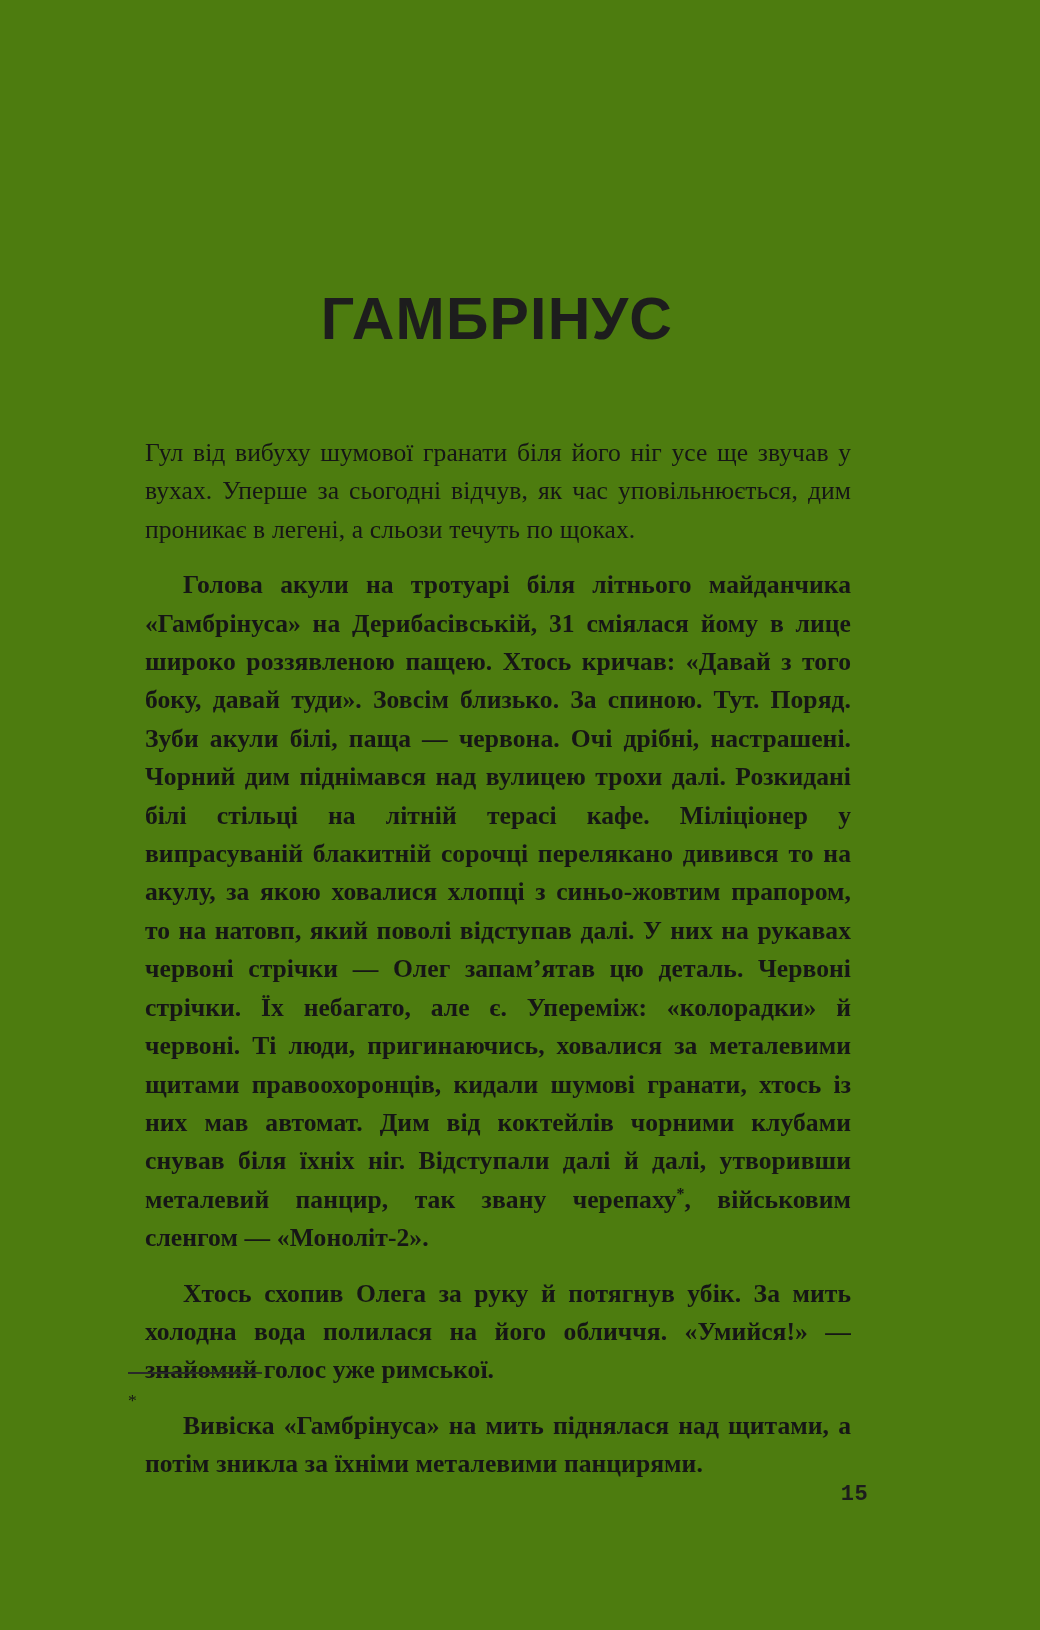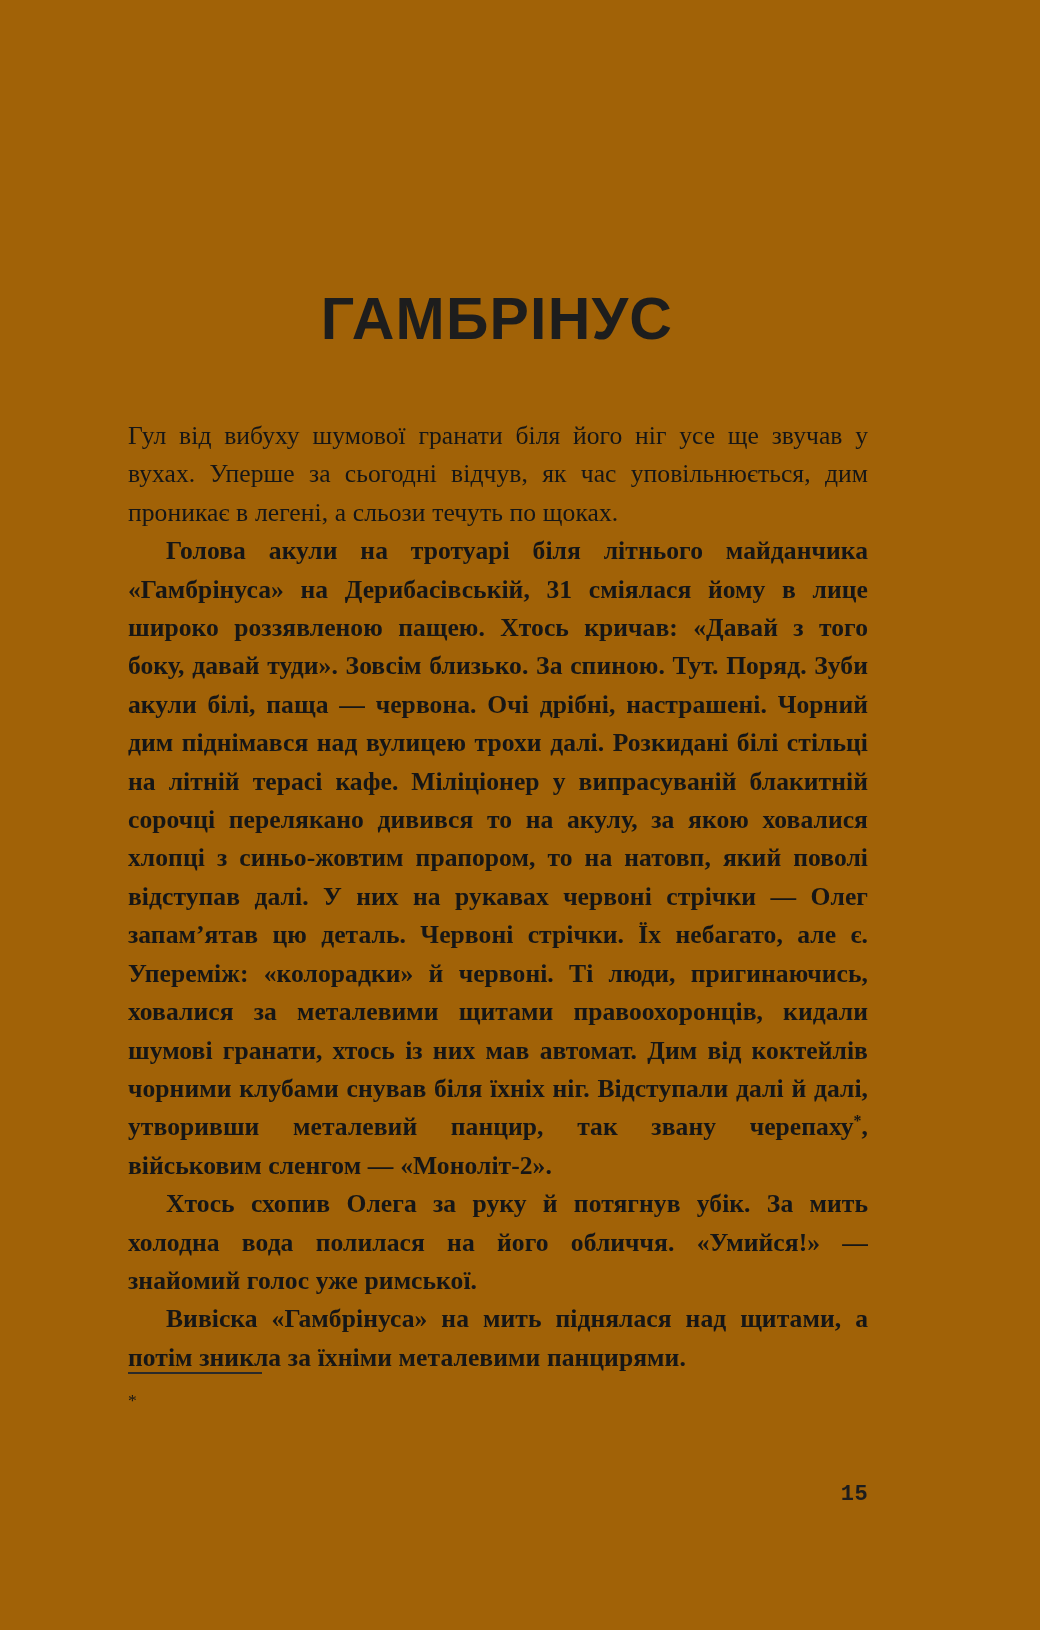--- a/index.html
+++ b/index.html
@@ -14,21 +14,21 @@
     position: relative;
     overflow: hidden;
     font-family: "Liberation Serif", "DejaVu Serif", serif;
     color: #161616;
     -webkit-font-smoothing: antialiased;
   }
 
   .page {
     position: absolute;
     inset: 0;
-    background: #a16207;
+    background: #4d7c0f;
   }
 
   
   .chapter-title {
     position: absolute;
     left: 128px;
     top: 244px;
     width: 738px;
     text-align: center;
     font-family: "Liberation Sans", "DejaVu Sans", sans-serif;
@@ -42,21 +42,21 @@
 
   
   .body-block {
     position: absolute;
     left: 128px;
     top: 417px;
     width: 740px;
   }
 
   .para {
-    margin: 0;
+    margin: 17px;
     font-size: 25.6px;
     line-height: 38.4px;
     text-align: justify;
     text-justify: inter-word;
     letter-spacing: 0.05px;
     word-spacing: 0.2px;
     hyphens: manual;
   }
 
   .para + .para {

